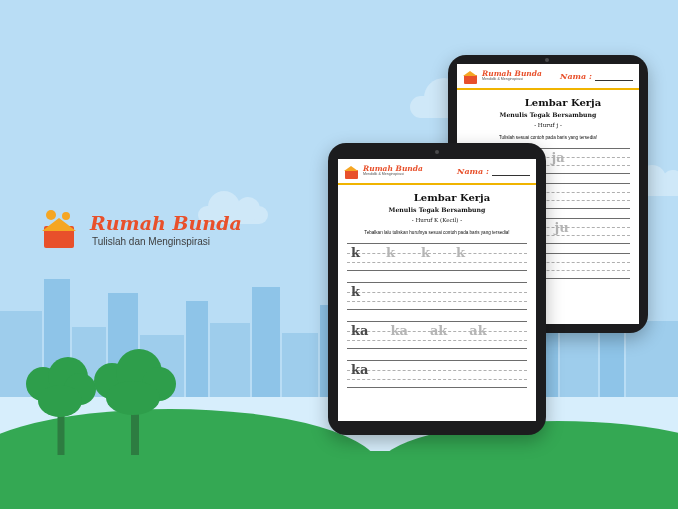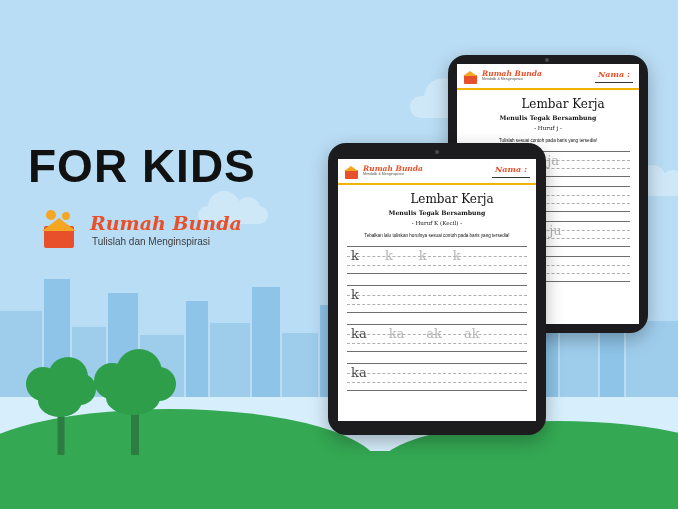--- a/index.html
+++ b/index.html
@@ -257,42 +257,41 @@
   }
   .sheet-brand-tag {
     font-size: 3.6px;
     color: #555;
     line-height: 1;
     margin-top: 1px;
   }
   .sheet-nama {
     margin-left: auto;
     display: flex;
-    align-items: center;
+    align-items: flex-end;
     gap: 3px;
-    flex-direction: column;
   }
   .sheet-nama-label {
     font-family: "DejaVu Serif", serif;
     font-style: italic;
     font-weight: bold;
     color: #e8502b;
     font-size: 8px;
   }
   .sheet-nama-line {
     width: 38px;
     height: 1px;
     background: #333;
   }
 
   .sheet-title {
     text-align: center;
     font-family: "DejaVu Serif", serif;
-    font-weight: normal;
-    font-size: 12px;
+    font-weight: bold;
+    font-size: 10px;
     color: #111;
     margin-top: 7px;
     padding-left: 30px;
   }
   .sheet-sub {
     text-align: center;
     font-family: "DejaVu Serif", serif;
     font-weight: bold;
     font-size: 6.2px;
     color: #111;
@@ -309,20 +308,21 @@
     text-align: center;
     font-size: 4.6px;
     color: #111;
     margin-top: 7px;
     padding: 0 8px;
   }
 
   .rows {
     margin-top: 8px;
     padding: 0 9px;
+    font-weight: bold;
   }
   .row-block {
     position: relative;
     height: 26px;
     margin-bottom: 9px;
   }
   .rule {
     position: absolute;
     left: 0; right: 0;
     height: 0;
@@ -388,21 +388,20 @@
     <div class="blob" style="left:16px; top:28px; width:44px; height:32px;"></div>
   </div>
   <div class="tree" style="left:92px; bottom:54px; width:86px; height:106px;">
     <div class="trunk" style="width:8px; height:44px;"></div>
     <div class="blob" style="left:2px; top:14px; width:36px; height:36px;"></div>
     <div class="blob" style="left:24px; top:0px; width:46px; height:46px;"></div>
     <div class="blob" style="left:50px; top:18px; width:34px; height:34px;"></div>
     <div class="blob" style="left:14px; top:32px; width:54px; height:34px;"></div>
   </div>
 
-  <div class="title2">FOR KIDS</div>
 
   <div class="brand">
     <div class="brand-mark">
       <div class="mark-house"></div>
       <div class="mark-roof"></div>
       <div class="mark-person" style="left:4px; top:0px; width:10px; height:10px;"></div>
       <div class="mark-person" style="left:20px; top:2px; width:8px; height:8px;"></div>
     </div>
     <div class="brand-name">Rumah Bunda</div>
     <div class="brand-tag">Tulislah dan Menginspirasi</div>

